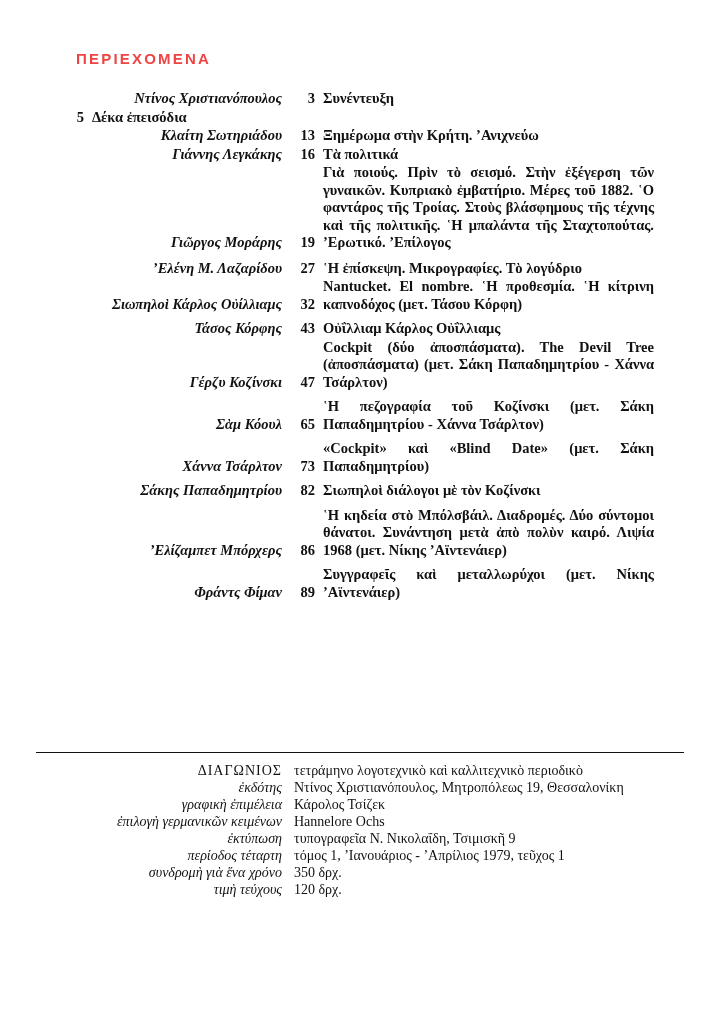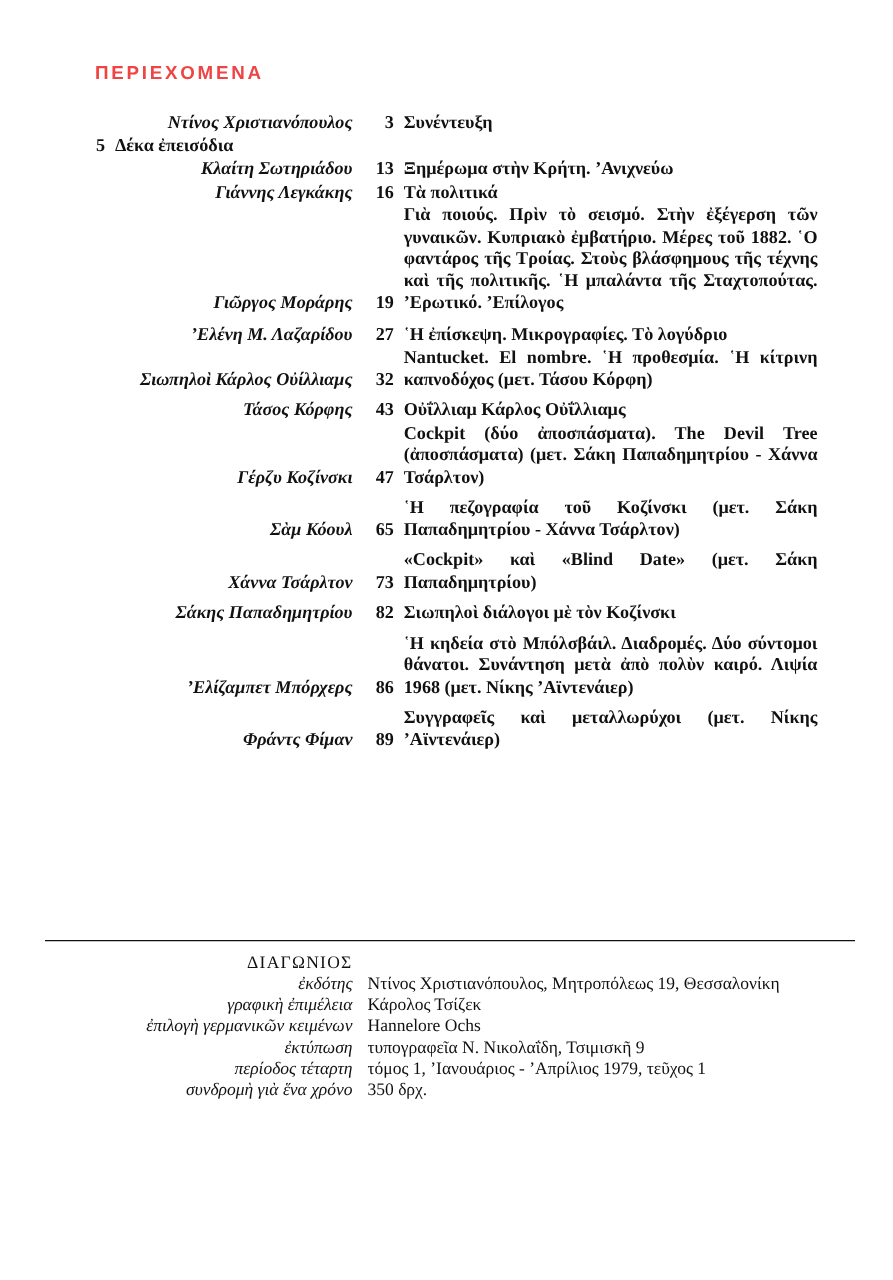--- a/index.html
+++ b/index.html
@@ -200,20 +200,21 @@
     </div>
 
   </div>
 
   <div class="rule"></div>
 
   <div class="colophon">
 
     <div class="crow">
       <div class="clabel plain">ΔΙΑΓΩΝΙΟΣ</div>
+      <div class="cvalue">τετράμηνο λογοτεχνικὸ καὶ καλλιτεχνικὸ περιοδικὸ</div>
     </div>
 
     <div class="crow">
       <div class="clabel">ἐκδότης</div>
       <div class="cvalue">Ντίνος Χριστιανόπουλος, Μητροπόλεως 19, Θεσσαλονίκη</div>
     </div>
 
     <div class="crow">
       <div class="clabel">γραφικὴ ἐπιμέλεια</div>
       <div class="cvalue">Κάρολος Τσίζεκ</div>
@@ -232,16 +233,20 @@
     <div class="crow">
       <div class="clabel">περίοδος τέταρτη</div>
       <div class="cvalue nowrap">τόμος 1, ’Ιανουάριος - ’Απρίλιος 1979, τεῦχος 1</div>
     </div>
 
     <div class="crow">
       <div class="clabel">συνδρομὴ γιὰ ἕνα χρόνο</div>
       <div class="cvalue">350 δρχ.</div>
     </div>
 
+    <div class="crow">
+      <div class="clabel">τιμὴ τεύχους</div>
+      <div class="cvalue">120 δρχ.</div>
+    </div>
 
   </div>
 
 </div>
 
 </body></html>

